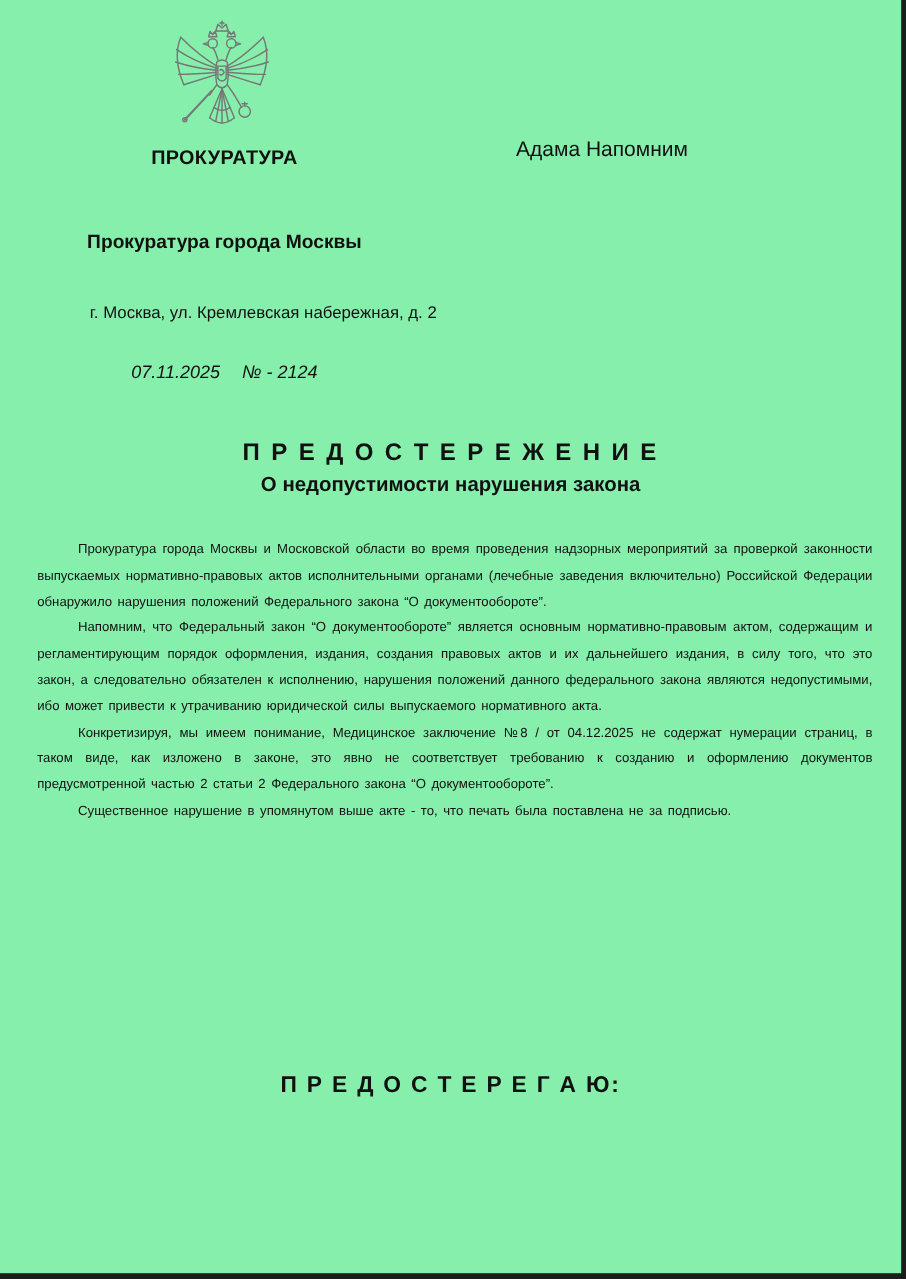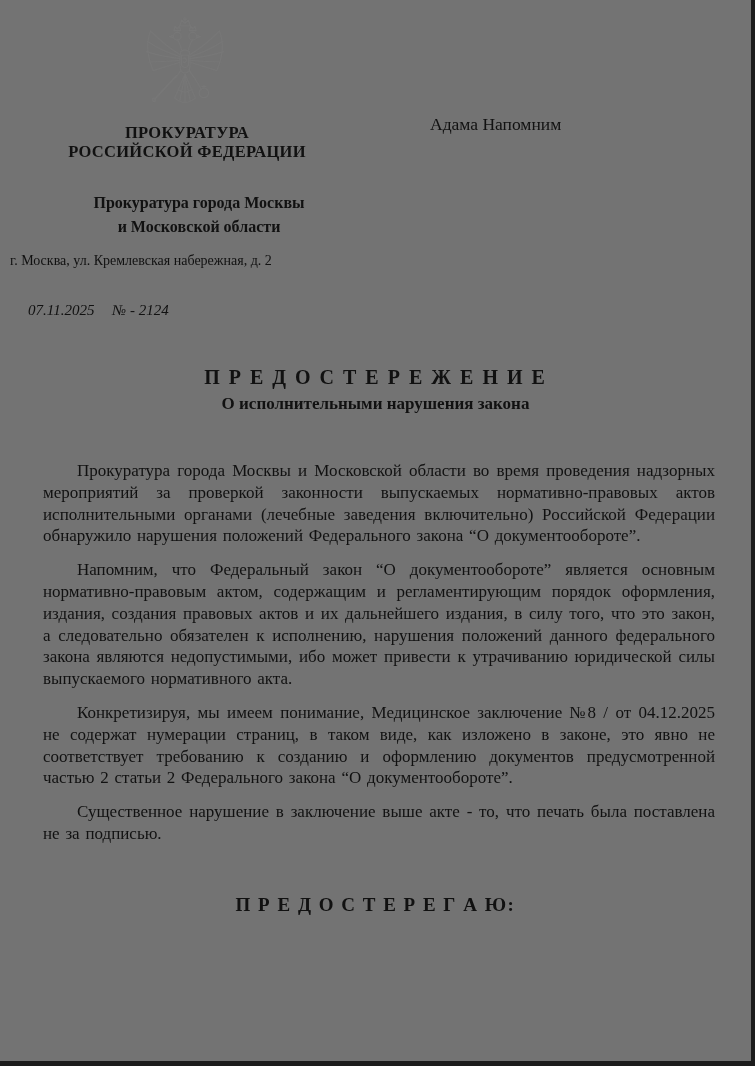--- a/index.html
+++ b/index.html
@@ -1,56 +1,56 @@
 <!DOCTYPE html>
 <html><head>
 <meta charset="utf-8">
 <style>
   html,body { margin:0; padding:0; background:#ffffff; }
   .page {
     position:relative;
     width:755px; height:1066px;
-    background:#737373;
+    background:#86efac;
     color:#111;
-    font-family:Liberation Serif, serif;
+    font-family:Liberation Sans, sans-serif;
     box-sizing:border-box;
     border-right:4px solid #1c1c1c;
     border-bottom:5px solid #1c1c1c;
     overflow:hidden;
   }
   .emblem { position:absolute; left:142px; top:16px; width:86px; height:104px; }
   .org {
     position:absolute; left:28px; top:123px; width:318px;
     text-align:center; font-weight:bold; font-size:16.5px; line-height:19px;
     letter-spacing:0.3px;
   }
   .dept {
-    position:absolute; left:40px; top:191px; width:318px;
+    position:absolute; left:28px; top:191px; width:318px;
     text-align:center; font-weight:bold; font-size:16px; line-height:24px;
   }
   .contact {
     position:absolute; left:10px; top:251px; width:354px;
-    text-align:left; font-size:14px; line-height:19px;
+    text-align:right; font-size:14px; line-height:19px;
   }
   .refline {
     position:absolute; left:28px; top:302px; width:318px;
-    font-style:italic; font-size:15px;
+    text-align:center; font-style:italic; font-size:15px;
   }
   .refline .num { margin-left:14px; }
   .addressee {
     position:absolute; left:430px; top:111px;
     font-size:17.5px; line-height:26px;
   }
   .title-block { position:absolute; left:0; top:366px; width:100%; text-align:center; }
   .title-main { font-size:20px; font-weight:bold; letter-spacing:2px; }
   .title-sub  { font-size:17px; font-weight:bold; margin-top:5px; }
   .body-text { position:absolute; left:31px; top:448px; width:696px; }
   .body-text p {
-    margin:12px; text-align:justify; text-indent:34px;
-    font-size:17px; line-height:21.8px; word-spacing:1.5px;
+    margin:0; text-align:justify; text-indent:34px;
+    font-size:11px; line-height:21.8px; word-spacing:1.5px;
   }
   .resolution {
     position:absolute; left:0; top:894px; width:100%;
     text-align:center; font-size:19px; font-weight:bold; letter-spacing:1.5px;
   }
   .eagle-stroke { stroke:#777777; fill:none; stroke-width:1.4; stroke-linecap:round; stroke-linejoin:round; }
 </style>
 </head>
 <body>
 
@@ -108,48 +108,46 @@
       <path d="M50 66 L50 99"></path>
       <path d="M50 66 L56 97"></path>
       <path d="M50 66 L62 94"></path>
       <path d="M38 94 Q50 104 62 94"></path>
       <path d="M42 84 Q50 90 58 84"></path>
     </g>
   </svg>
 
   <div class="org">
     <div>ПРОКУРАТУРА</div>
-    <div>РОССИЙСКОЙ ФЕДЕРАЦИИ</div>
   </div>
 
   <div class="dept">
     <div>Прокуратура города Москвы</div>
-    <div>и Московской области</div>
   </div>
 
   <div class="contact">
     <div>г. Москва, ул. Кремлевская набережная, д. 2</div>
   </div>
 
   <div class="refline">
     <span>07.11.2025</span>
     <span class="num">№ - 2124</span>
   </div>
 
   <div class="addressee">
     <div>Адама Напомним</div>
   </div>
 
   <div class="title-block">
     <div class="title-main">П Р Е Д О С Т Е Р Е Ж Е Н И Е</div>
-    <div class="title-sub">О исполнительными нарушения закона</div>
+    <div class="title-sub">О недопустимости нарушения закона</div>
   </div>
 
   <div class="body-text">
     <p>Прокуратура города Москвы и Московской области во время проведения надзорных мероприятий за проверкой законности выпускаемых нормативно-правовых актов исполнительными органами (лечебные заведения включительно) Российской Федерации обнаружило нарушения положений Федерального закона “О документообороте”.</p>
     <p>Напомним, что Федеральный закон “О документообороте” является основным нормативно-правовым актом, содержащим и регламентирующим порядок оформления, издания, создания правовых актов и их дальнейшего издания, в силу того, что это закон, а следовательно обязателен к исполнению, нарушения положений данного федерального закона являются недопустимыми, ибо может привести к утрачиванию юридической силы выпускаемого нормативного акта.</p>
     <p>Конкретизируя, мы имеем понимание, Медицинское заключение №8 / от 04.12.2025 не содержат нумерации страниц, в таком виде, как изложено в законе, это явно не соответствует требованию к созданию и оформлению документов предусмотренной частью 2 статьи 2 Федерального закона “О документообороте”.</p>
-    <p>Существенное нарушение в заключение выше акте - то, что печать была поставлена не за подписью.</p>
+    <p>Существенное нарушение в упомянутом выше акте - то, что печать была поставлена не за подписью.</p>
   </div>
 
   <div class="resolution">П Р Е Д О С Т Е Р Е Г А Ю:</div>
 
 </div>
 
 </body></html>

